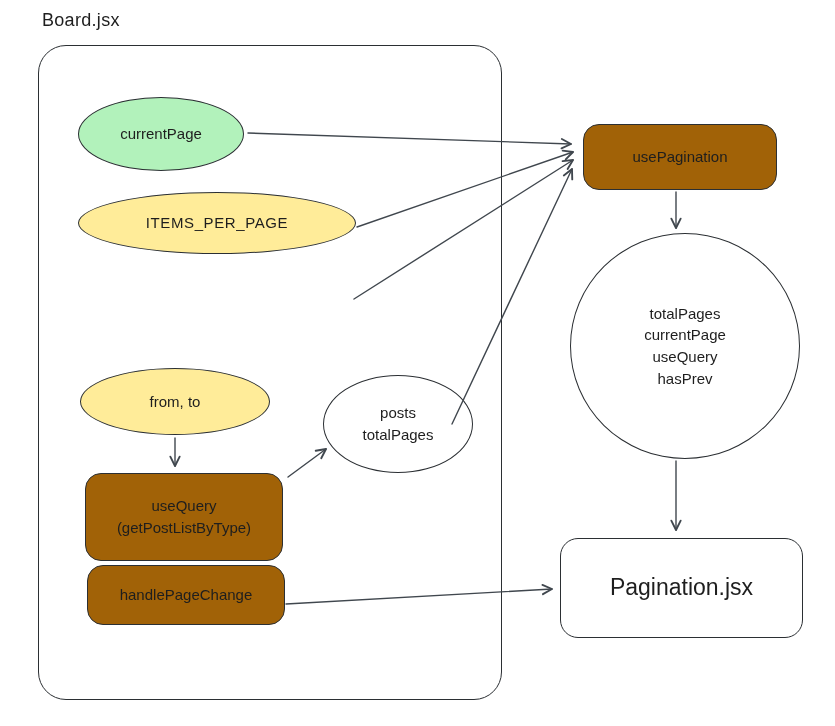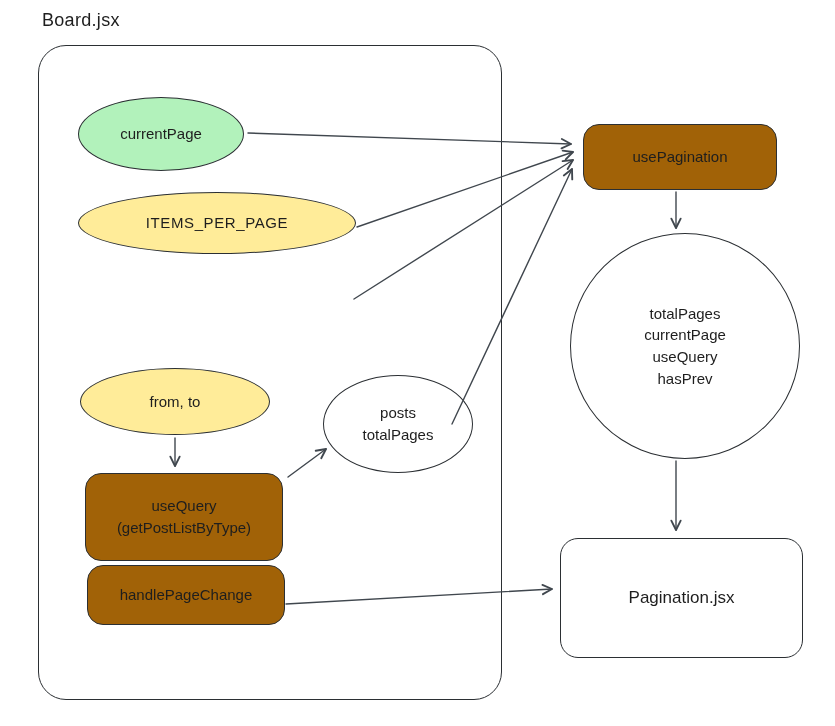--- a/index.html
+++ b/index.html
@@ -101,21 +101,21 @@
     <span>usePagination</span>
   </div>
 
   <div class="node ellipse fill-white multiline" style="left:570px; top:233px; width:230px; height:226px;">
     <span>totalPages</span>
     <span>currentPage</span>
     <span>useQuery</span>
     <span>hasPrev</span>
   </div>
 
-  <div class="node fill-white" style="left:560px; top:538px; width:243px; height:120px; border-radius:18px; font-size:17px;">
+  <div class="node fill-white" style="left:560px; top:538px; width:243px; height:100px; border-radius:18px; font-size:23px;">
     <span>Pagination.jsx</span>
   </div>
 
   <svg class="arrows" width="835" height="726" viewBox="0 0 835 726">
     <defs>
       <marker id="ah" viewBox="0 0 12 12" refX="10" refY="6" markerWidth="10" markerHeight="10" orient="auto-start-reverse">
         <path d="M2,2 L10,6 L2,10" fill="none" stroke="#40474e" stroke-width="1.6" stroke-linecap="round" stroke-linejoin="round"></path>
       </marker>
     </defs>
     <g stroke="#40474e" stroke-width="1.4" fill="none" stroke-linecap="round">

